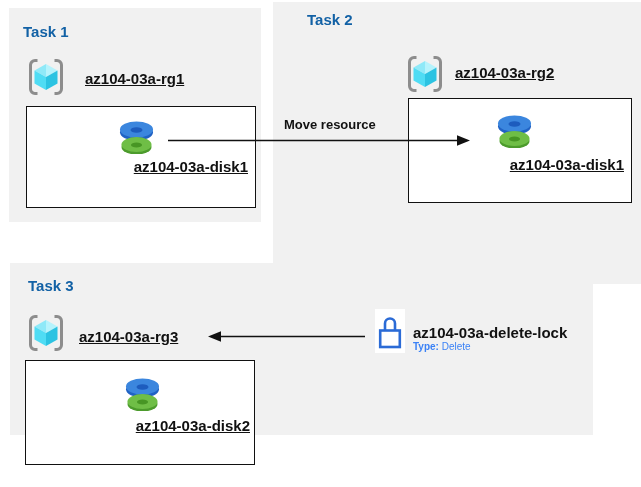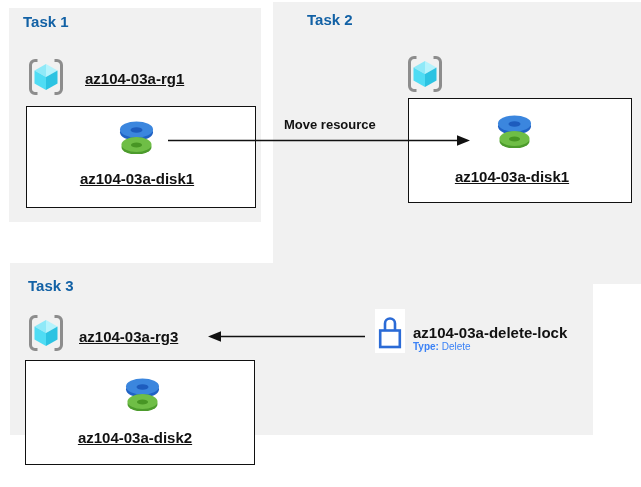--- a/index.html
+++ b/index.html
@@ -4,36 +4,36 @@
 <style>
   html,body{margin:0;padding:0;background:#fff;}
   #canvas{
     position:relative;width:641px;height:487px;background:#ffffff;overflow:hidden;
     font-family:"Liberation Sans", sans-serif;color:#111;
   }
   .panel{position:absolute;background:#f1f1f1;}
   .task-title{position:absolute;font-size:15px;font-weight:bold;color:#1261a5;white-space:nowrap;}
   .rg-label,.res-label{position:absolute;font-size:15px;font-weight:bold;color:#111;white-space:nowrap;text-decoration:underline;}
   .res-box{position:absolute;background:#ffffff;border:1.4px solid #111;box-sizing:border-box;}
-  .res-label{text-align:center;margin-top:12px;}
+  .res-label{text-align:right;}
   .icon{position:absolute;}
   .arrow-label{position:absolute;font-size:13px;font-weight:bold;color:#111;white-space:nowrap;}
   .lock-bg{position:absolute;background:#ffffff;}
   .lock-name{position:absolute;font-size:15px;font-weight:bold;color:#111;white-space:nowrap;}
   .lock-type{position:absolute;font-size:10px;color:#3b82f6;white-space:nowrap;}
   .lock-type .b{font-weight:bold;}
   #overlay{position:absolute;left:0;top:0;width:641px;height:487px;pointer-events:none;}
 </style>
 </head>
 <body>
 
 <div id="canvas">
 
   <div class="panel" style="left:9px;top:8px;width:252px;height:214px;">
-    <div class="task-title" style="left:14px;top:5px;">Task 1</div>
+    <div class="task-title" style="left:14px;top:15px;">Task 1</div>
   </div>
   <svg class="icon" style="left:24px;top:57px;" width="44" height="40" viewBox="0 0 42 40">
     <path d="M12.5 3.5 H10 a4.5 4.5 0 0 0 -4.5 4.5 V32 a4.5 4.5 0 0 0 4.5 4.5 H12.5" fill="none" stroke="#8d8d8d" stroke-width="3"></path>
     <path d="M29.5 3.5 H32 a4.5 4.5 0 0 1 4.5 4.5 V32 a4.5 4.5 0 0 1 -4.5 4.5 H29.5" fill="none" stroke="#8d8d8d" stroke-width="3"></path>
     <polygon points="21,7 9.5,13.5 21,20" fill="#8fe9f8"></polygon>
     <polygon points="21,7 32.5,13.5 21,20" fill="#b6f3fc"></polygon>
     <polygon points="9.5,13.5 21,20 21,33 9.5,26.5" fill="#4fdcf4"></polygon>
     <polygon points="32.5,13.5 21,20 21,33 32.5,26.5" fill="#2cc3e2"></polygon>
   </svg>
   <div class="rg-label" style="left:85px;top:70px;">az104-03a-rg1</div>
@@ -52,20 +52,21 @@
     <div class="task-title" style="left:34px;top:9px;">Task 2</div>
   </div>
   <svg class="icon" style="left:403px;top:54px;" width="44" height="40" viewBox="0 0 42 40">
     <path d="M12.5 3.5 H10 a4.5 4.5 0 0 0 -4.5 4.5 V32 a4.5 4.5 0 0 0 4.5 4.5 H12.5" fill="none" stroke="#8d8d8d" stroke-width="3"></path>
     <path d="M29.5 3.5 H32 a4.5 4.5 0 0 1 4.5 4.5 V32 a4.5 4.5 0 0 1 -4.5 4.5 H29.5" fill="none" stroke="#8d8d8d" stroke-width="3"></path>
     <polygon points="21,7 9.5,13.5 21,20" fill="#8fe9f8"></polygon>
     <polygon points="21,7 32.5,13.5 21,20" fill="#b6f3fc"></polygon>
     <polygon points="9.5,13.5 21,20 21,33 9.5,26.5" fill="#4fdcf4"></polygon>
     <polygon points="32.5,13.5 21,20 21,33 32.5,26.5" fill="#2cc3e2"></polygon>
   </svg>
+  <div class="rg-label" style="left:455px;top:64px;">az104-03a-rg2</div>
   <div class="res-box" style="left:408px;top:98px;width:224px;height:105px;"></div>
   <svg class="icon" style="left:496px;top:114px;" width="37" height="34" viewBox="0 0 37 34">
     <ellipse cx="18.5" cy="12.5" rx="16.5" ry="8" fill="#2062c4"></ellipse>
     <ellipse cx="18.5" cy="9.5" rx="16.5" ry="8" fill="#3b86de"></ellipse>
     <ellipse cx="18.5" cy="10" rx="6" ry="2.8" fill="#1d5cbe"></ellipse>
     <ellipse cx="18.5" cy="27" rx="15" ry="7.5" fill="#4c9b2c"></ellipse>
     <ellipse cx="18.5" cy="24.5" rx="15" ry="7.5" fill="#6fbe46"></ellipse>
     <ellipse cx="18.5" cy="25" rx="5.5" ry="2.5" fill="#479624"></ellipse>
   </svg>
   <div class="res-label" style="left:400px;top:156px;width:224px;">az104-03a-disk1</div>

